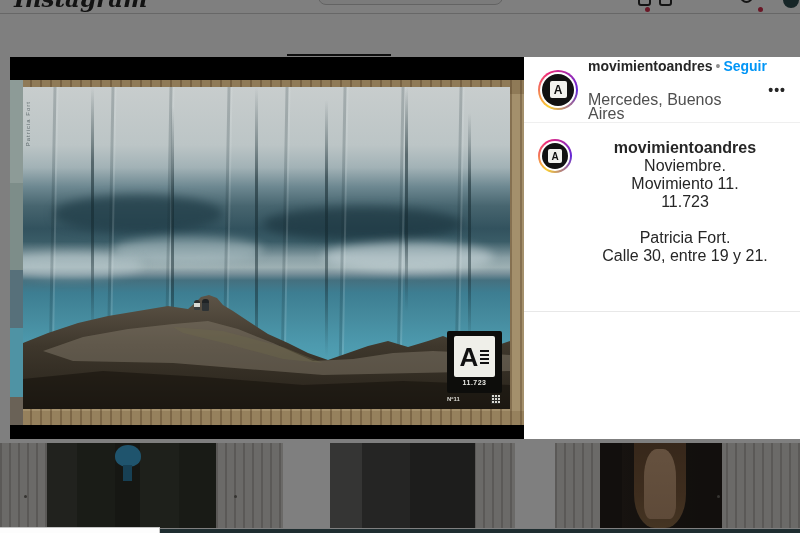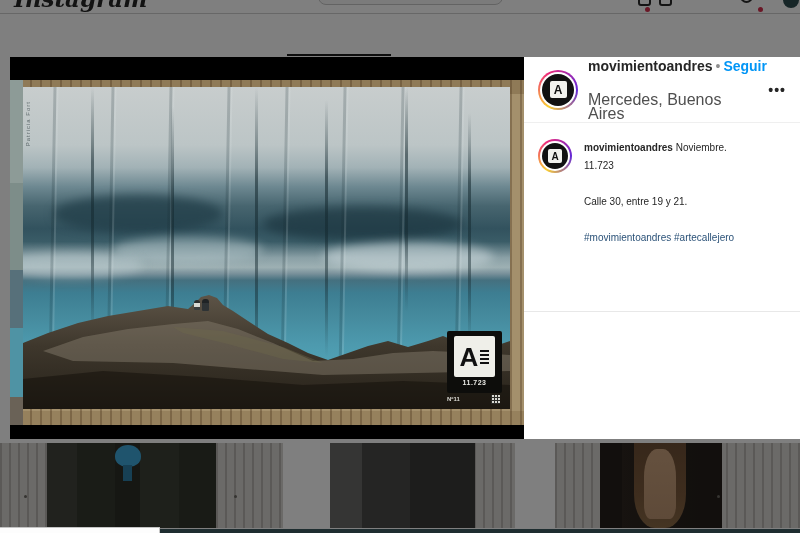--- a/index.html
+++ b/index.html
@@ -131,21 +131,21 @@
   .hdr-text { display:flex; flex-direction:column; gap:19px; min-width:0; }
   .hdr-row1 { font-size:14px; line-height:16px; white-space:nowrap; }
   .hdr-user { font-weight:bold; color:#262626; }
   .hdr-dot { color:#8e8e8e; margin:0 3px; }
   .hdr-follow { color:#0095f6; font-weight:bold; }
   .hdr-loc { font-size:16px; color:#4f4f4f; line-height:14px; }
   .hdr-more { margin-left:auto; color:#262626; font-size:14px; font-weight:bold;
               letter-spacing:1px; line-height:10px; }
 
   .caption { display:flex; gap:12px; padding:16px 14px 0 14px; height:188px; overflow:hidden; }
-  .cap-text { font-size:10px; line-height:18px; color:#262626; }
+  .cap-text { font-size:16px; line-height:18px; color:#262626;text-align:center; }
   .cap-user { font-weight:bold; }
   .cap-gap { height:18px; }
   .tag { color:#2b5278; }
   .cap-divider { position:absolute; left:0; top:254px; width:100%; height:1px; background:#e8e8e8; }
 </style>
 </head>
 <body>
 
 <div class="page">
 
@@ -275,24 +275,25 @@
         <div class="ring-pad">
             <div class="av-black">
           <div class="av-logo av-logo-sm">
                 <span>A</span>
               </div>
         </div>
           </div>
       </div>
       <div class="cap-text">
         <div><span class="cap-user">movimientoandres</span> <span>Noviembre.</span></div>
+        <div>Movimiento 11.</div>
         <div>11.723</div>
         <div class="cap-gap"></div>
+        <div>Patricia Fort.</div>
         <div>Calle 30, entre 19 y 21.</div>
         <div class="cap-gap"></div>
-        <div class="tag">#movimientoandres #artecallejero</div>
 
       </div>
     </div>
 
     <div class="cap-divider"></div>
   </div>
 </div>
 
 </body></html>

